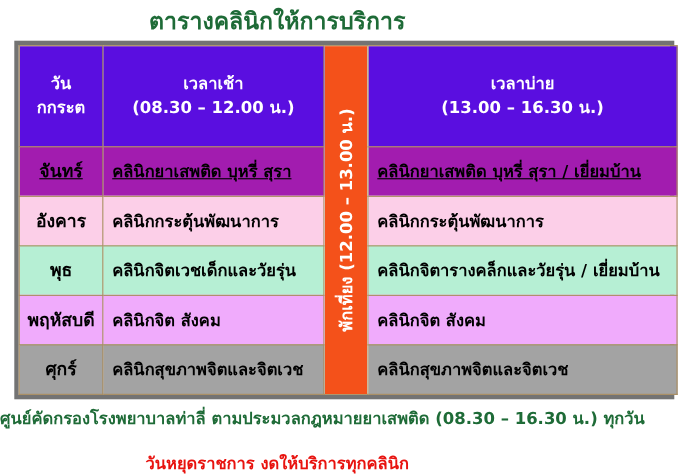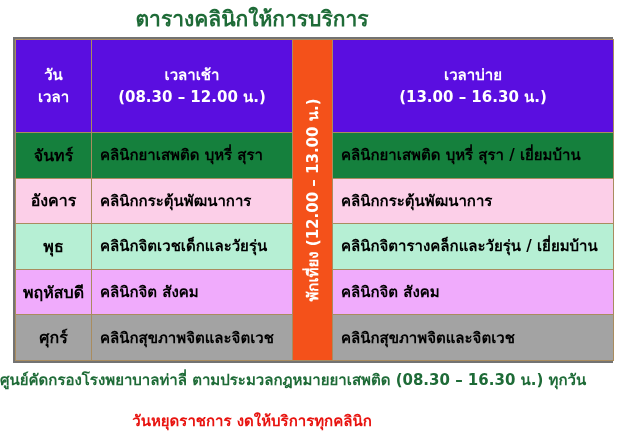--- a/index.html
+++ b/index.html
@@ -31,21 +31,21 @@
     letter-spacing: 0px;
     line-height: 26px;
     white-space: nowrap;
   }
   #table-wrap {
     position: absolute;
     left: 13px;
     top: 37px;
     width: 600px;
     height: 326px;
-    border: 2px solid #737373;
+    border: 4px solid #737373;
     box-sizing: border-box;
   }
   table.schedule {
     border-collapse: collapse;
     width: 100%;
     height: 100%;
     table-layout: fixed;
   }
   table.schedule td {
     border: 1px solid #a98c5f;
@@ -93,21 +93,21 @@
     left: 50%;
     top: 50%;
     transform: translate(-50%, -50%) rotate(-90deg);
     transform-origin: center center;
     white-space: nowrap;
     color: #ffffff;
     font-size: 15px;
     font-weight: bold;
   }
   
-  .row-mon  td.tint { background: #15803d; }
+  .row-mon  td.tint { background: #a21caf; text-decoration: underline; }
   .row-tue  td.tint { background: #fccfe8; margin-left: 44px; }
   .row-wed  td.tint { background: #b6efd4; }
   .row-thu  td.tint { background: #f0abfc; }
   .row-fri  td.tint { background: #a3a3a3; }
 
   #footer {
     position: absolute;
     left: 0;
     top: 368px;
     width: 504px;
@@ -141,21 +141,21 @@
       <colgroup>
         <col class="col-day">
         <col class="col-morn">
         <col class="col-break">
         <col class="col-aft">
       </colgroup>
       <tbody>
         <tr>
           <td class="hdr">
             <span class="l1">วัน</span>
-            <span class="l2">เวลา</span>
+            <span class="l2">กกระต</span>
           </td>
           <td class="hdr">
             <span class="l1">เวลาเช้า</span>
             <span class="l2">(08.30 – 12.00 น.)</span>
           </td>
           <td class="breakcell" rowspan="6">
             <span class="vert">พักเที่ยง (12.00 – 13.00 น.)</span>
           </td>
           <td class="hdr">
             <span class="l1">เวลาบ่าย</span>

